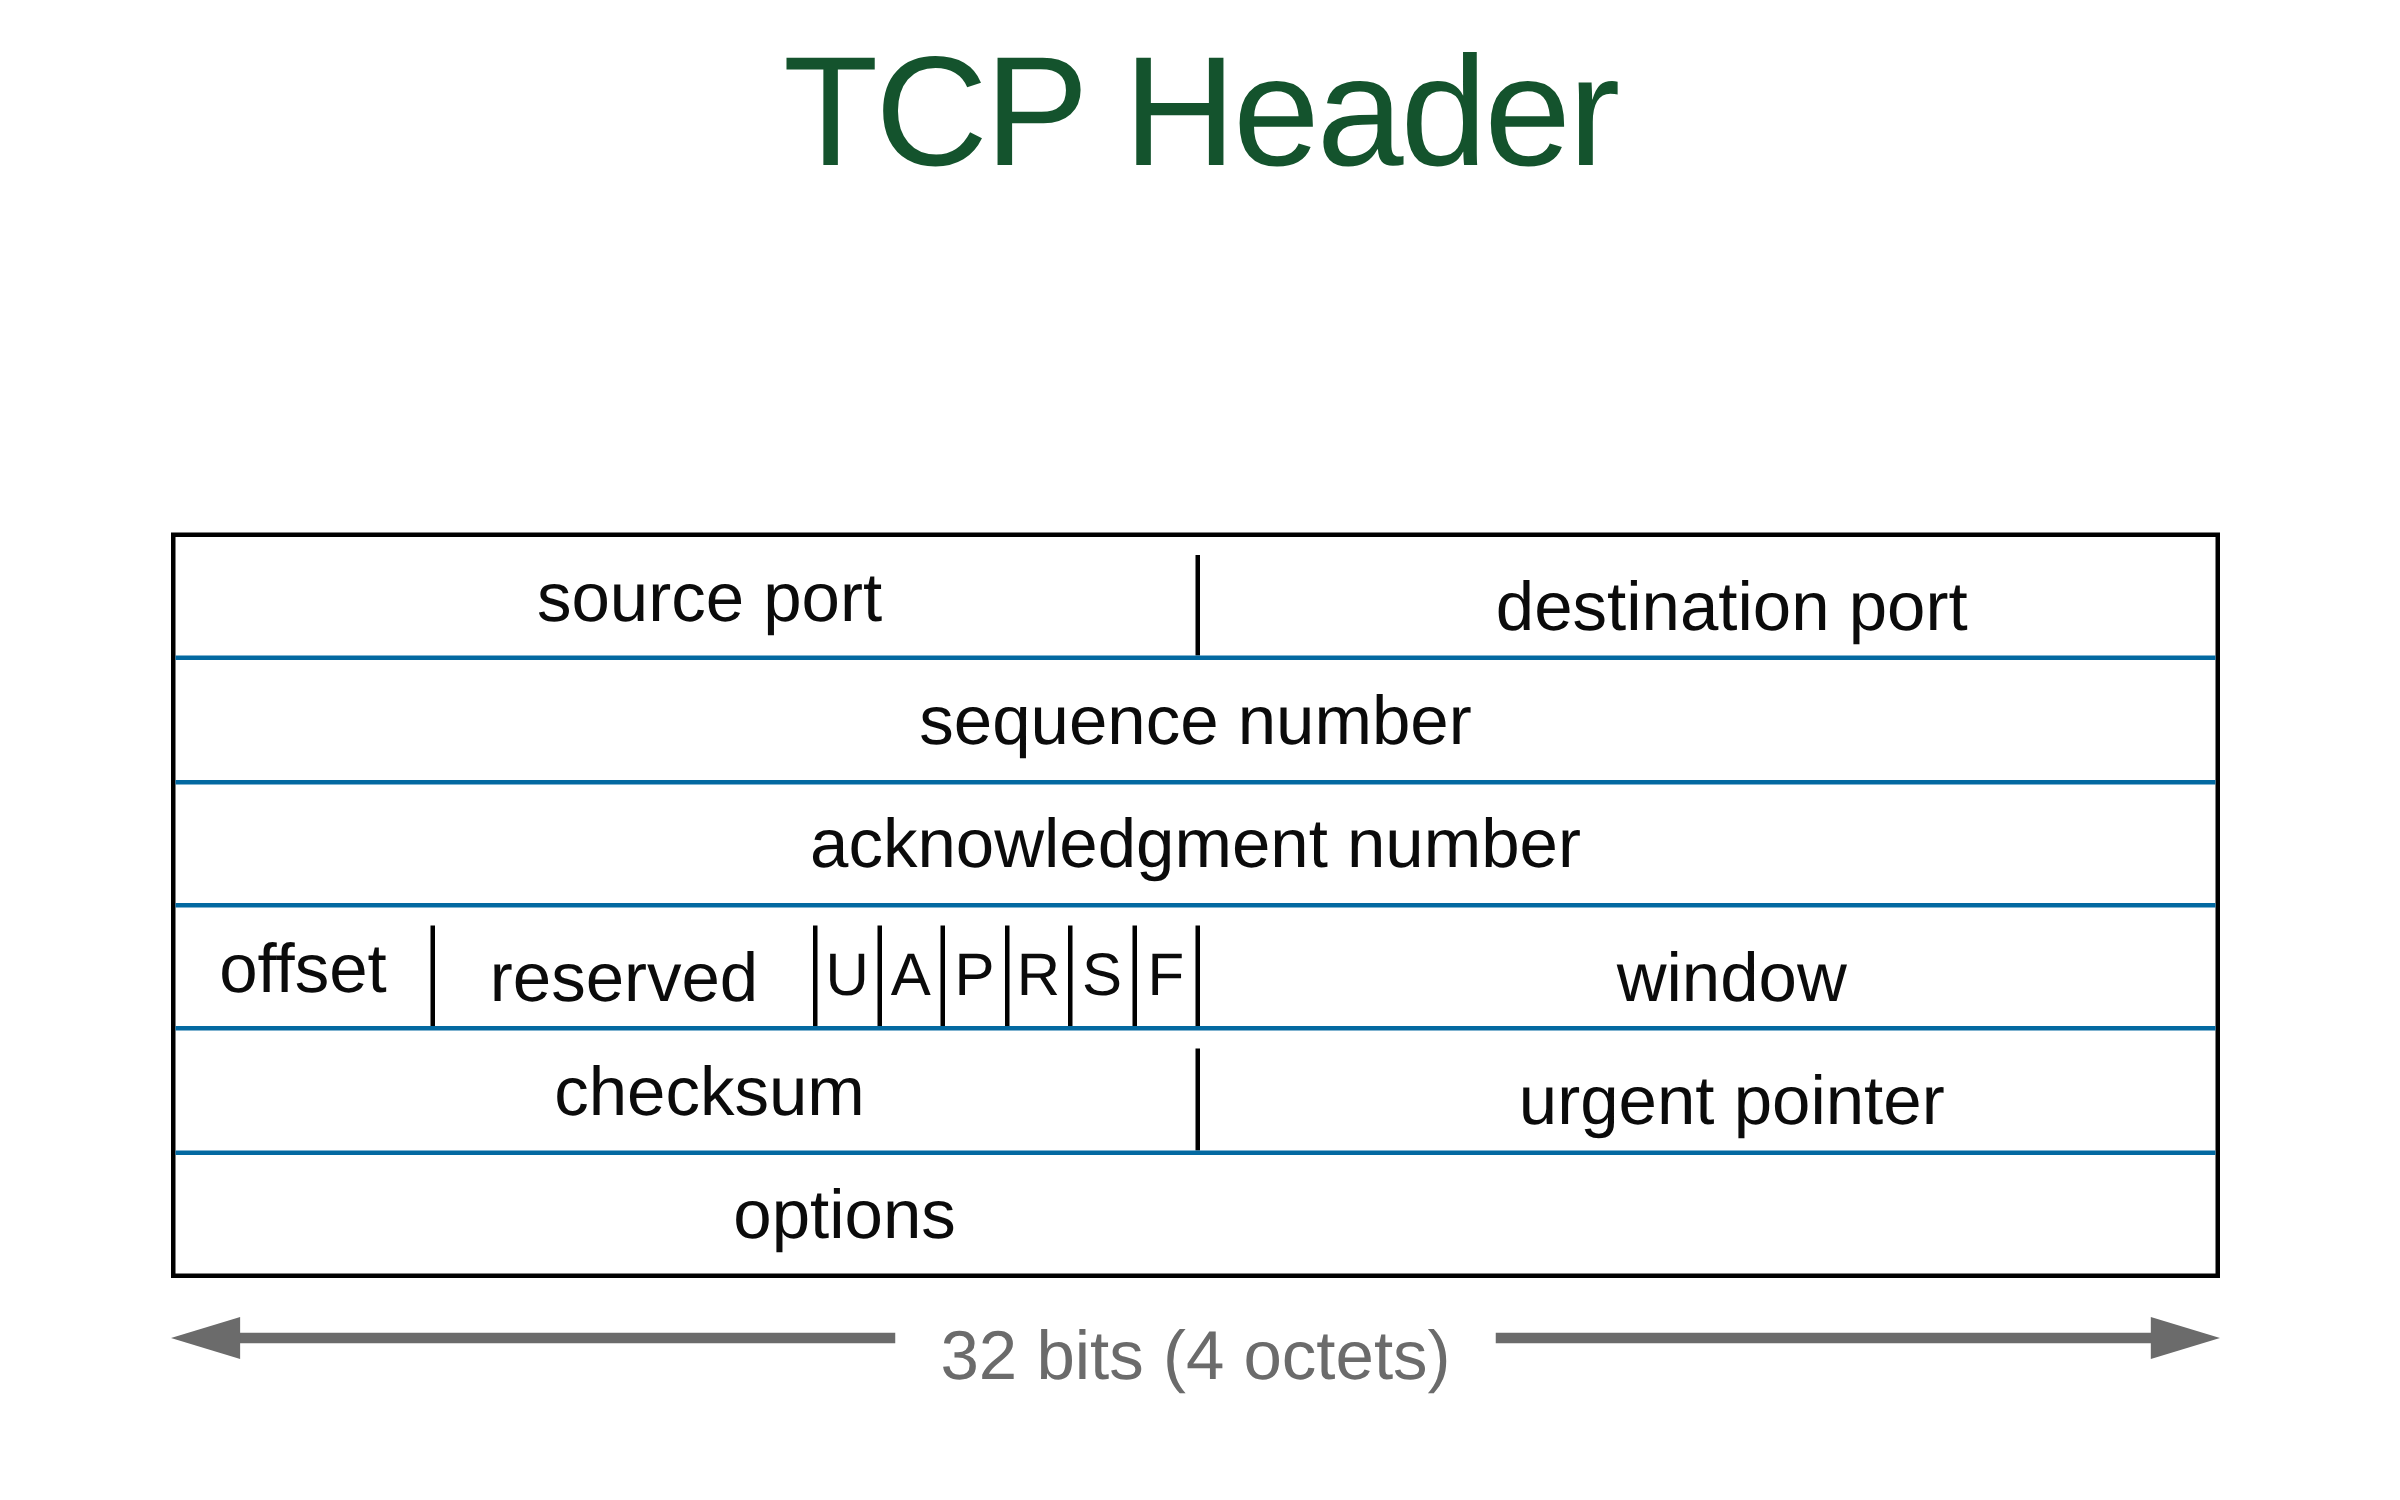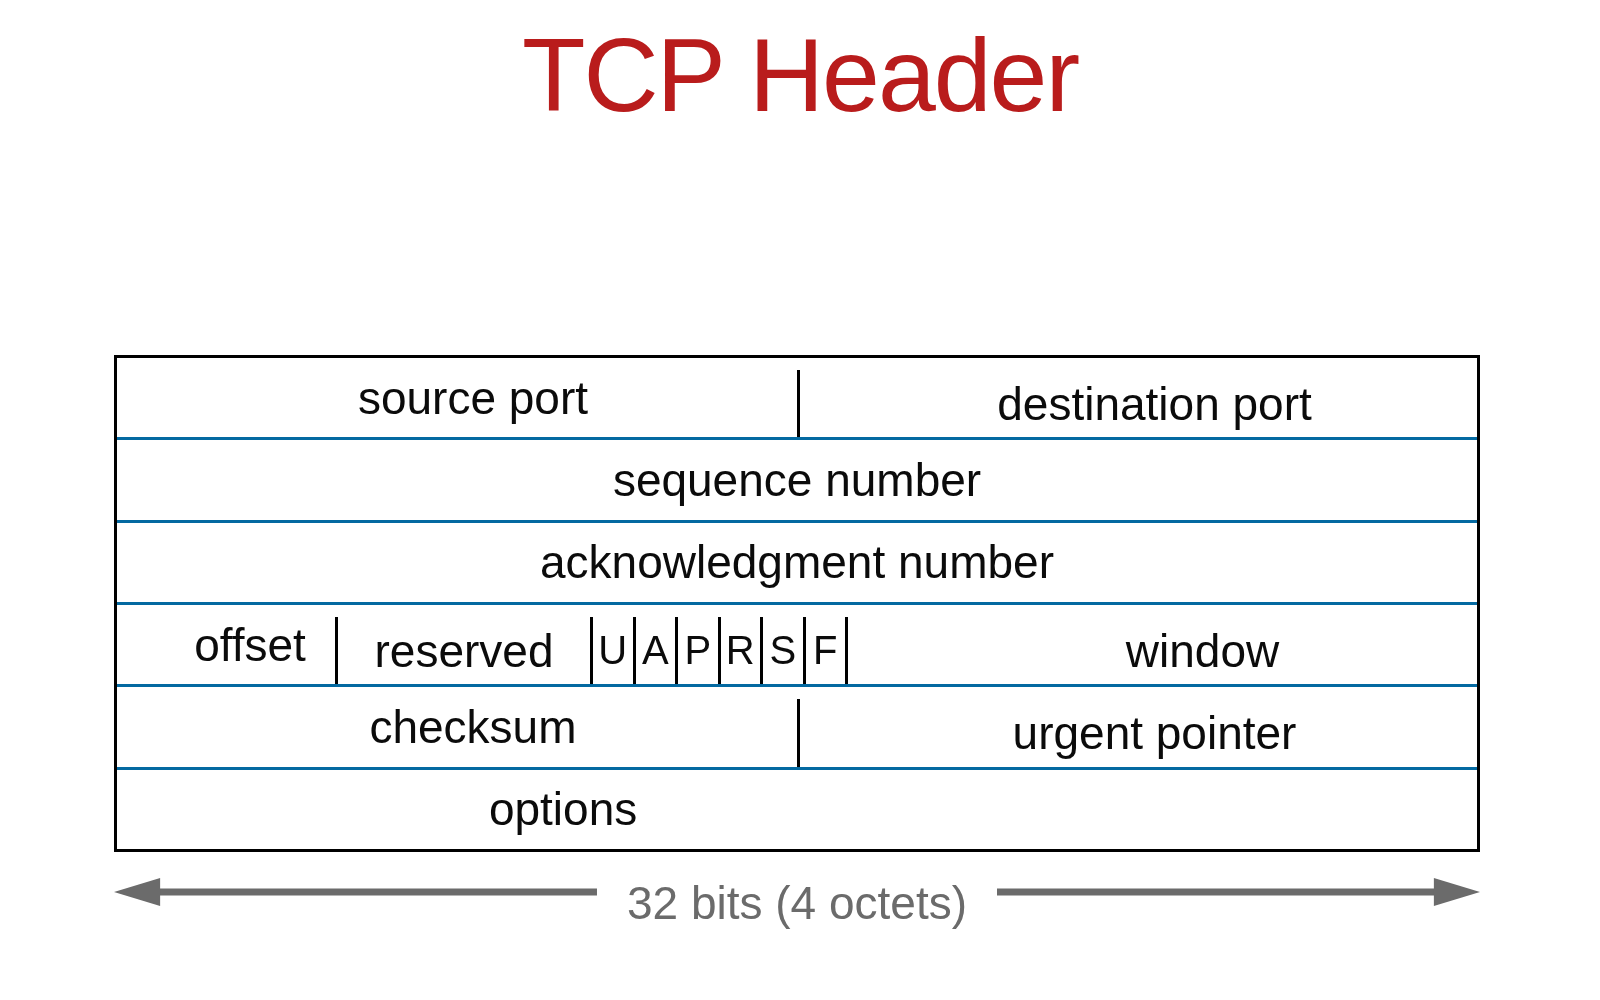--- a/index.html
+++ b/index.html
@@ -17,21 +17,21 @@
   }
   .title {
     position: absolute;
     top: 16px;
     left: 0;
     width: 100%;
     text-align: center;
     font-size: 104px;
     font-weight: 400;
     letter-spacing: -2px;
-    color: #b91c1c;
+    color: #14532d;
   }
   .diagram {
     position: absolute;
     left: 114px;
     top: 355px;
     width: 1366px;
     height: 497px;
     border: 3px solid #000000;
     box-sizing: border-box;
     display: flex;
@@ -57,21 +57,21 @@
     flex: 0 0 auto;
   }
   .cell + .cell {
     border-left: 3px solid #000000;
     margin-top: 12px;
   }
   .w100 { width: 100%; }
   .w50  { width: 50%; padding-left: 32px; }
   .w656 { width: 65.6%; }
   .w344 { width: 34.4%; }
-  .w-offset   { width: 12.5%; margin-left: 48px; }
+  .w-offset   { width: 12.5%; }
   .w-reserved { width: 18.75%; }
   .w-flag     { width: 3.125%; }
   .flag {
     font-size: 40px;
   }
   .scale {
     position: absolute;
     left: 114px;
     top: 876px;
     width: 1366px;

